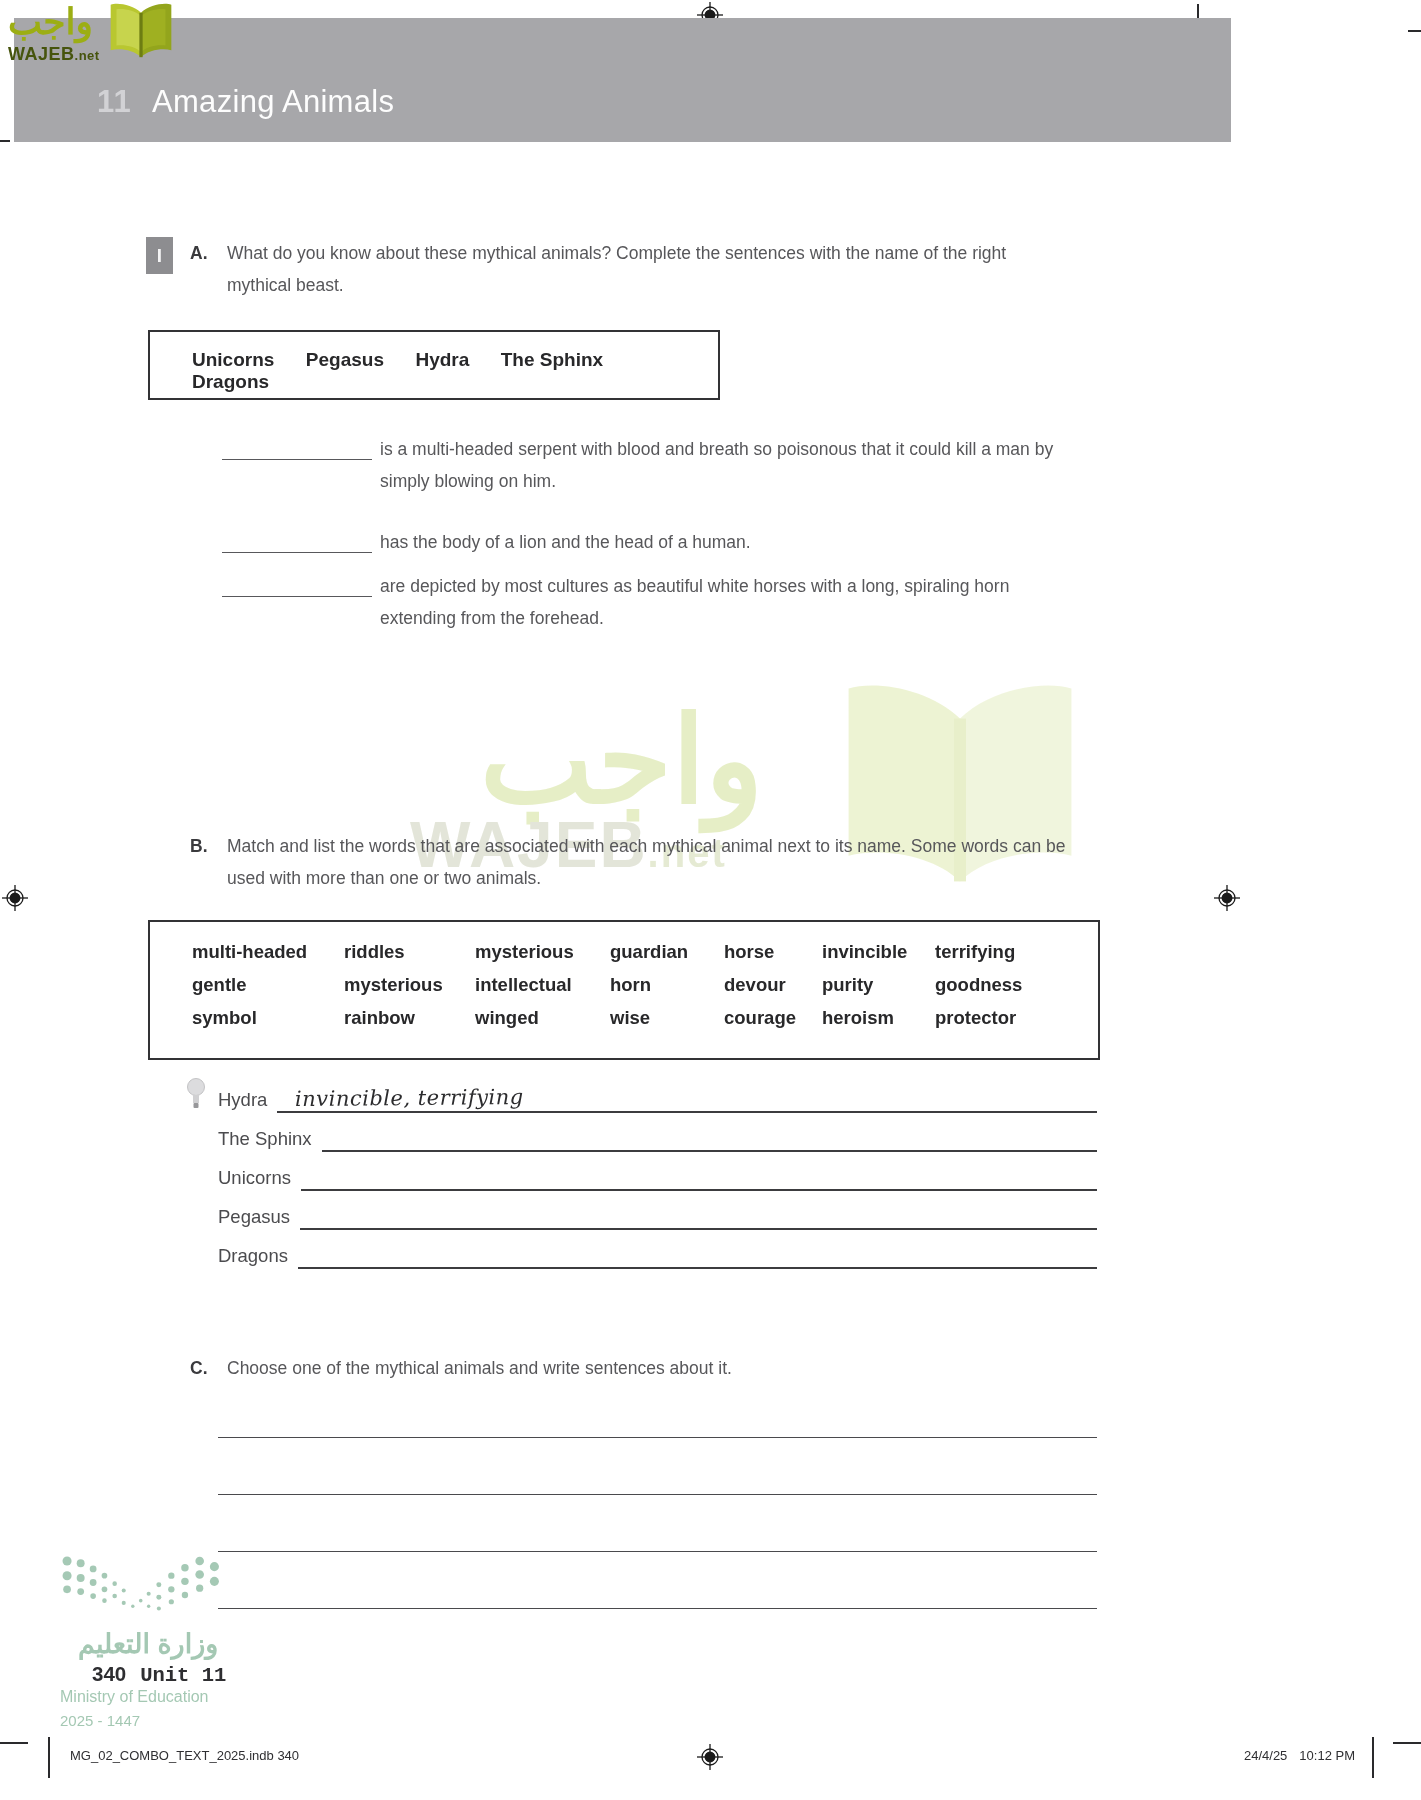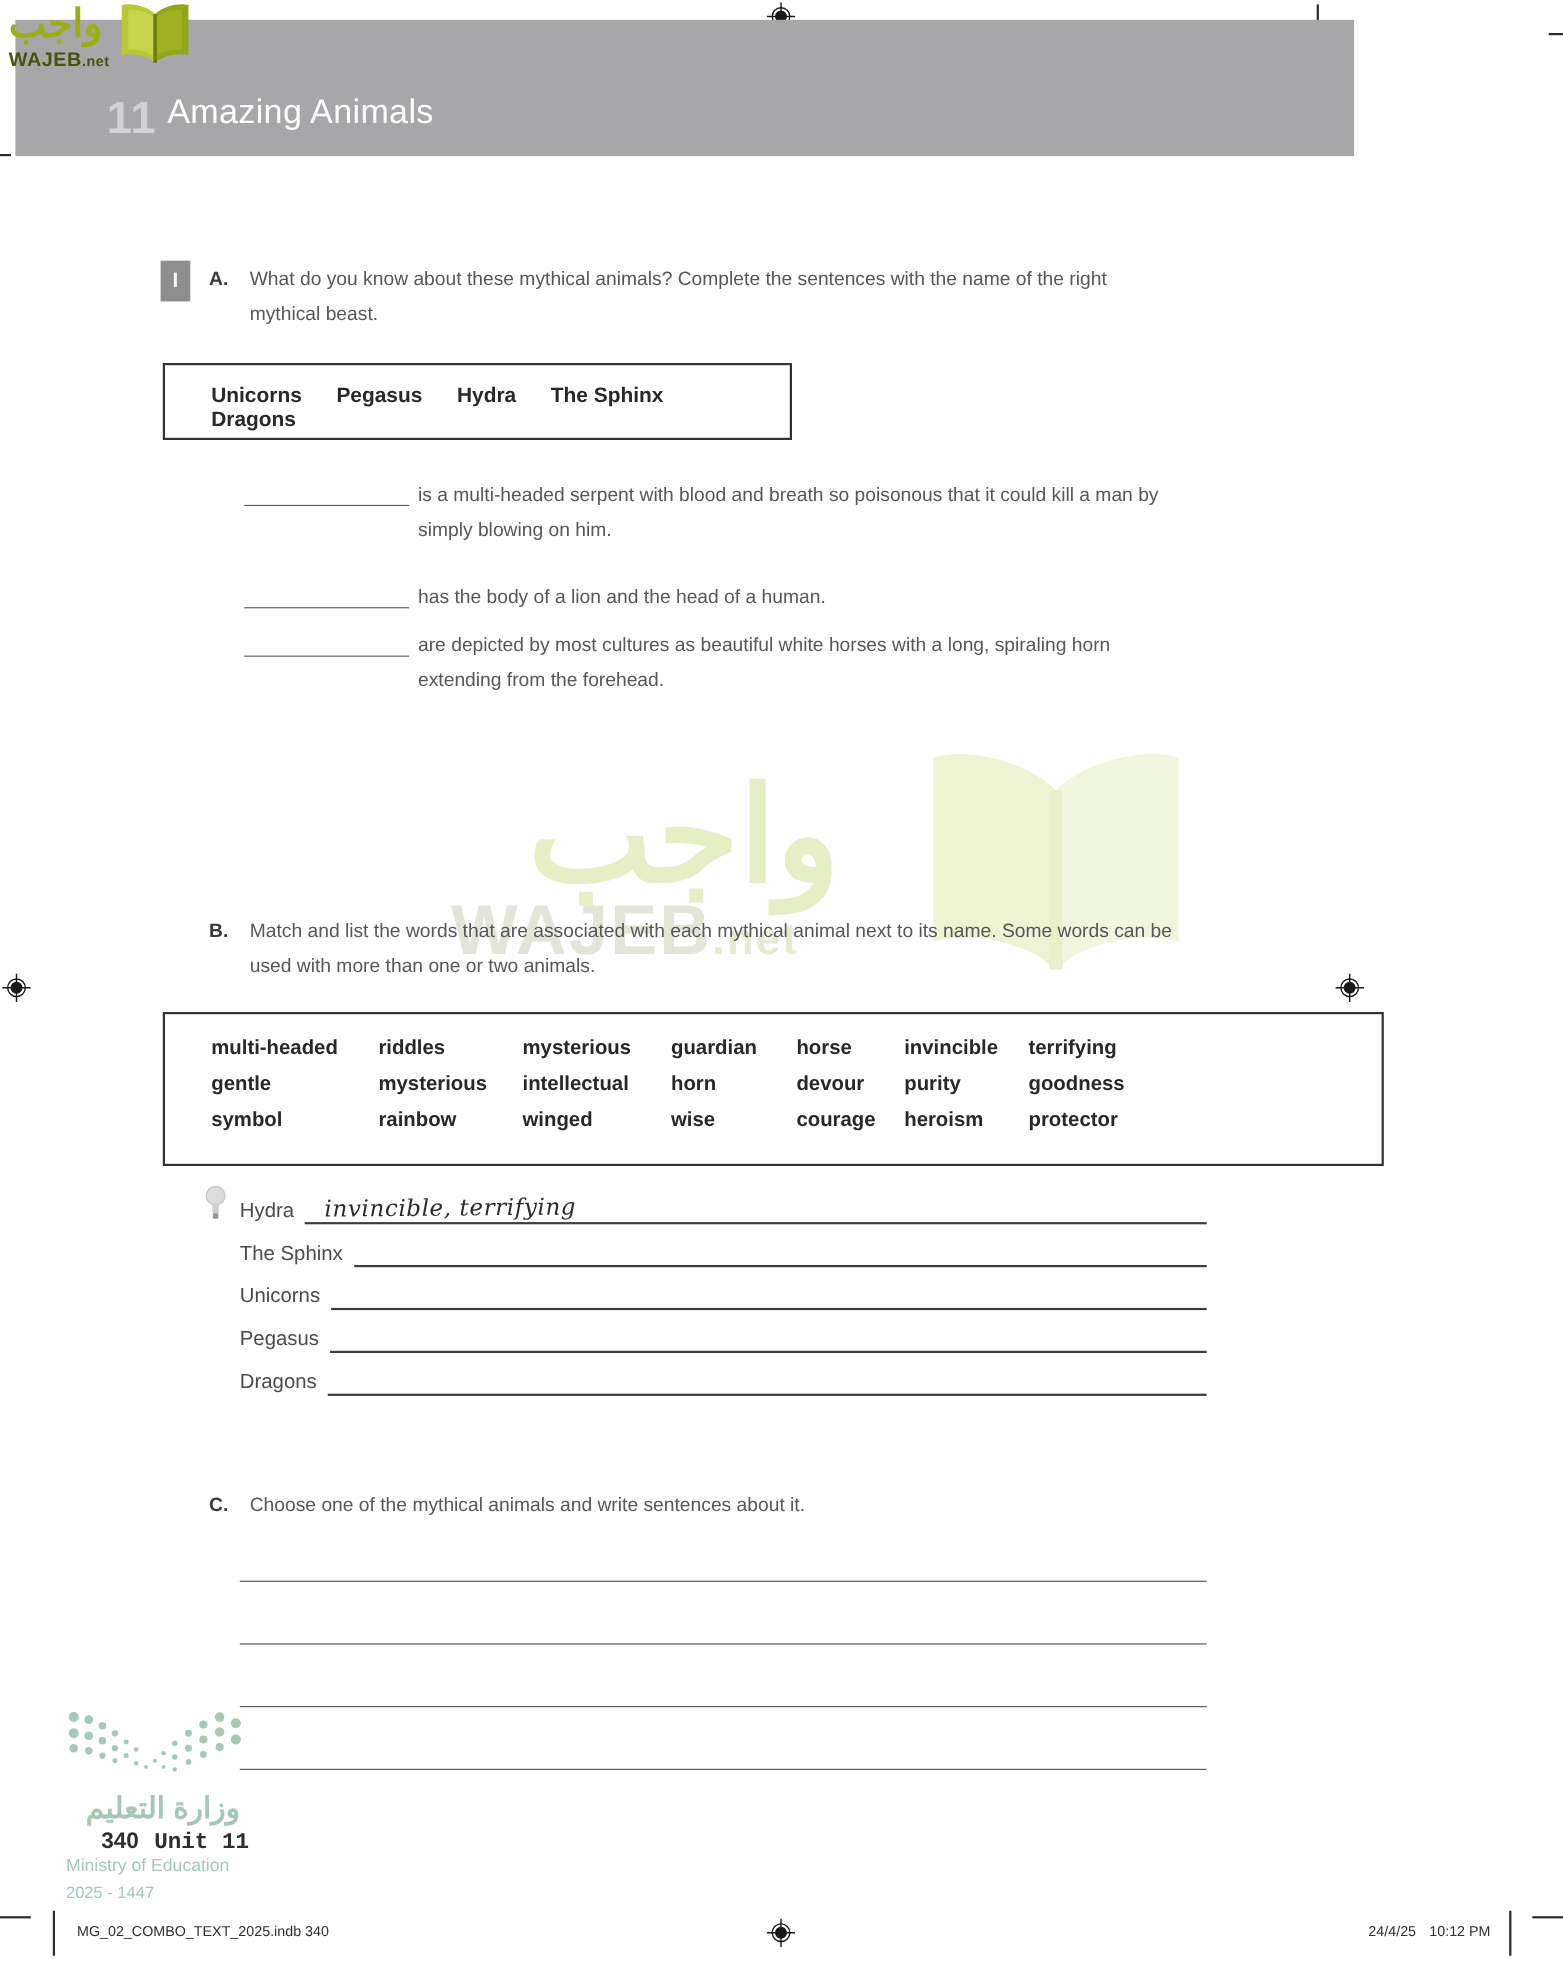--- a/index.html
+++ b/index.html
@@ -6,21 +6,21 @@
   body { background:#ffffff; font-family:"Liberation Sans", sans-serif; }
   .page { position:relative; width:1421px; height:1800px; background:#ffffff; overflow:hidden; }
 
   
   .regmark { position:absolute; width:26px; height:26px; }
   .regmark svg { display:block; }
   .trim { position:absolute; background:#2a2a2c; }
 
   
   .banner { position:absolute; left:14px; top:18px; width:1217px; height:124px; background:#a7a7aa; }
-  .banner .unit-num { position:absolute; left:83px; top:66px; font-size:41px; font-weight:700; color:#d2d2d5; letter-spacing:1px;text-align:center; }
+  .banner .unit-num { position:absolute; left:83px; top:66px; font-size:31px; font-weight:700; color:#d2d2d5; letter-spacing:1px;text-align:center; }
   .banner .unit-title { position:absolute; left:138px; top:66px; font-size:31px; font-weight:400; color:#fdfdfd; letter-spacing:0.3px; }
 
   
   .wajeb-logo { position:absolute; left:6px; top:2px; width:180px; height:66px; }
   .wajeb-ar { position:absolute; left:2px; top:2px; font-size:36px; font-weight:700; color:#9cae14; line-height:1; }
   .wajeb-en { position:absolute; left:2px; top:42px; font-size:18px; font-weight:700; color:#46540d; letter-spacing:0.5px; }
   .wajeb-en .tld { font-size:13px; }
   .wajeb-book { position:absolute; left:100px; top:0; }
 
   
@@ -32,21 +32,21 @@
   .section-head { position:absolute; left:190px; display:flex; z-index:2; }
   .section-label { width:37px; font-size:17.5px; font-weight:700; color:#3a3a3d; line-height:32px; }
   .section-text { font-size:17.5px; color:#57575a; line-height:32px; }
 
   .badge { position:absolute; left:146px; top:237px; width:27px; height:37px; background:#8d8d90; display:flex; align-items:center; justify-content:center; z-index:2; }
   .badge span { color:#f4f4f5; font-size:19px; font-weight:700; }
 
   .wordbox { position:absolute; border:2.5px solid #323235; background:transparent; z-index:1; }
   .wordbox-a { left:148px; top:330px; width:572px; height:70px; padding:17px 0 0 42px; }
   .wordbox-a span { font-size:19px; font-weight:700; color:#28282a; margin-right:27px; }
-  .wordbox-b { left:148px; top:920px; width:1110px; height:140px; padding:19px 0 0 42px; display:grid;
+  .wordbox-b { left:148px; top:920px; width:952px; height:140px; padding:19px 0 0 42px; display:grid;
                grid-template-columns:152px 131px 135px 114px 98px 113px auto; grid-auto-rows:33px; }
   .wordbox-b span { font-size:18.5px; font-weight:700; color:#28282a; }
 
   .fill-row { position:absolute; left:222px; display:flex; z-index:2; }
   .fill-blank { width:150px; height:27px; border-bottom:1.8px solid #58585b; margin-right:8px; flex:none; }
   .fill-text { width:705px; font-size:17.5px; color:#57575a; line-height:32px; }
 
   
   .ans-row { position:absolute; left:218px; width:879px; height:33px; display:flex; align-items:flex-end; z-index:2; }
   .ans-name { font-size:18.5px; color:#4b4b4e; padding-right:10px; line-height:26px; flex:none; }

